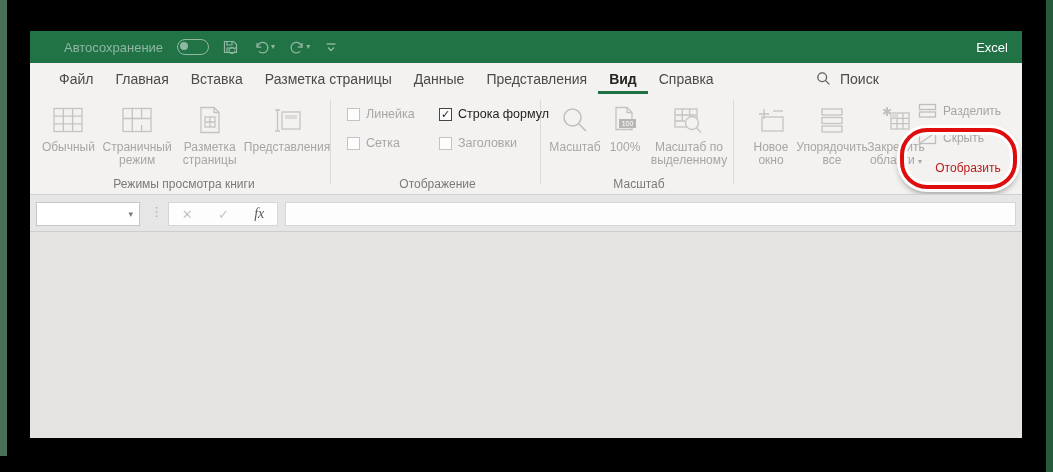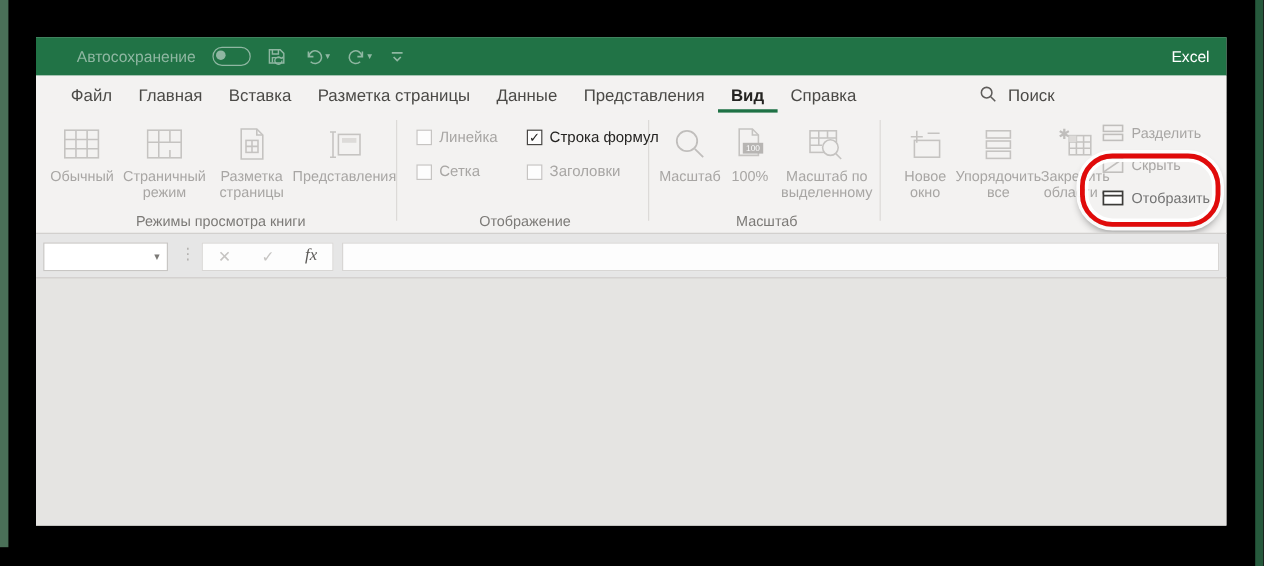--- a/index.html
+++ b/index.html
@@ -40,21 +40,21 @@
 
   .chkgrid{position:absolute;left:12px;top:13px;display:grid;grid-template-columns:92px 118px;row-gap:15px;}
   .chk{display:flex;align-items:center;gap:6px;font-size:12.5px;color:#a8a6a4;}
   .chk .box{width:13px;height:13px;background:#fdfdfd;border:1px solid #c6c4c2;display:flex;align-items:center;justify-content:center;font-size:11px;color:transparent;box-sizing:border-box;}
   .chk.on{color:#242321;}
   .chk.on .box{border-color:#484644;color:#242321;}
 
   .winbtns{position:absolute;left:4px;top:0;display:flex;}
   .stack{position:absolute;left:180px;top:7px;width:100px;}
   .stackrow{display:flex;align-items:center;gap:6px;height:20px;margin-bottom:7px;font-size:12px;color:#a8a6a4;white-space:nowrap;}
-  .stackrow.enabled{color:#737373;}
+  .stackrow.enabled{color:#b91c1c;flex-direction:column;}
   .caret{font-size:8px;color:#a8a6a4;line-height:8px;}
 
   
   .red-oval{position:absolute;left:878px;top:97px;width:109px;height:53px;border:4px solid #e00b0b;border-radius:27px;
             box-shadow:0 0 0 3px rgba(255,255,255,.95),inset 0 0 0 3px rgba(255,255,255,.95),0 4px 7px rgba(0,0,0,.45);}
 
   
   .fbar{position:absolute;left:0;top:163px;right:0;height:37px;background:#e6e6e6;border-top:1px solid #d2d0ce;box-sizing:border-box;}
   .namebox{position:absolute;left:6px;top:7px;width:104px;height:24px;background:#fff;border:1px solid #c8c6c4;box-sizing:border-box;display:flex;align-items:center;}
   .namebox .nb-caret{margin-left:auto;margin-right:6px;color:#7c7a77;font-size:9px;}

